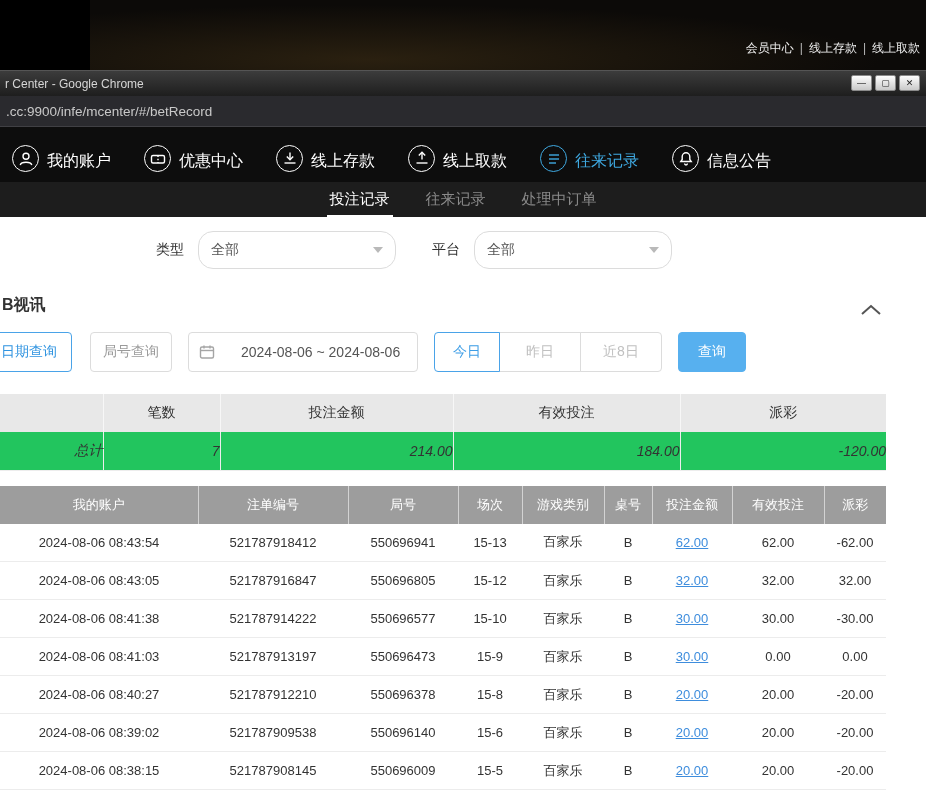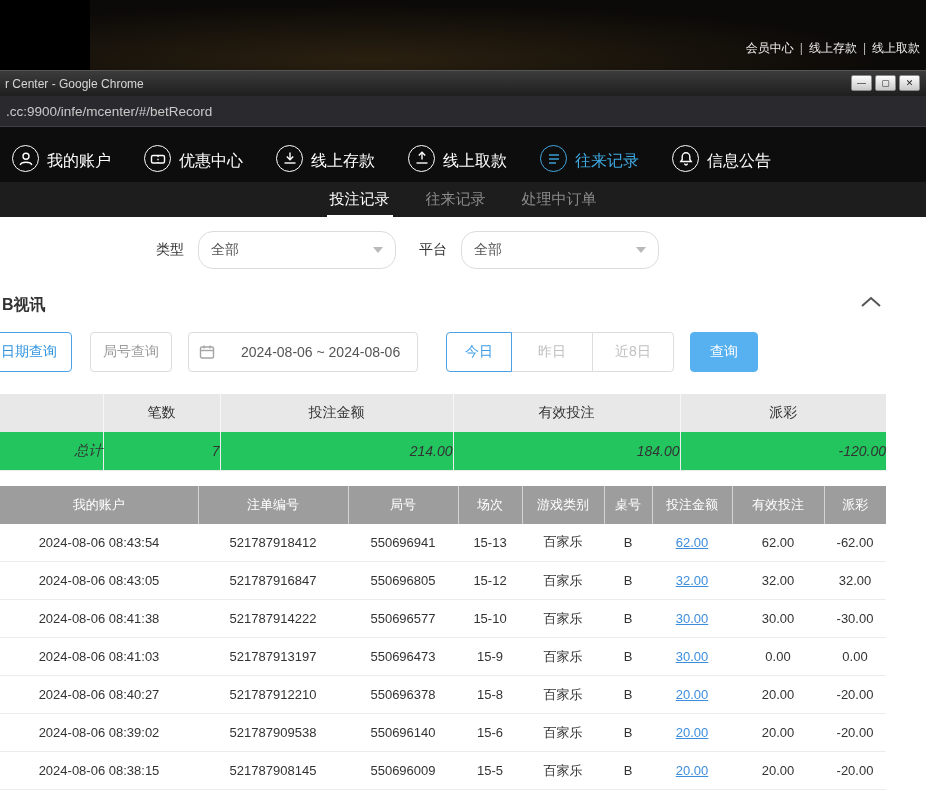--- a/index.html
+++ b/index.html
@@ -64,37 +64,37 @@
   
   .content { position:absolute; top:217px; left:0; right:0; bottom:0; background:#fff; }
 
   .filter-row { display:flex; align-items:center; margin:14px 0 0 156px; font-size:14px; color:#333; }
   .filter-label { margin-right:14px; }
   .select-box { width:198px; height:38px; border:1px solid #dcdcdc; border-radius:15px;
     display:flex; align-items:center; justify-content:space-between; padding:0 12px;
     color:#555; cursor:pointer; background:#fff; }
   .caret-down { width:0; height:0; border-left:5px solid transparent;
     border-right:5px solid transparent; border-top:6px solid #b9b9b9; }
-  .filter-gap { margin-left:23px; }
-
-  .section-head { display:flex; align-items:flex-start; justify-content:space-between;
+  .filter-gap { margin-left:36px; }
+
+  .section-head { display:flex; align-items:flex-end; justify-content:space-between;
     margin:26px 0 0 2px; padding-right:44px; }
   .section-title { font-size:16px; font-weight:bold; color:#333; }
   .collapse-ico { cursor:pointer; display:flex; }
   .collapse-ico svg { stroke:#555; fill:none; stroke-width:2; }
 
   .query-row { display:flex; align-items:center; margin-top:16px; height:40px; font-size:14px; }
   .btn { height:40px; border-radius:4px; display:flex; align-items:center; justify-content:center;
     cursor:pointer; background:#fff; }
   .btn-date-query { margin-left:-14px; width:86px; border:1px solid #4aa3e8; color:#2f93e0; }
   .btn-round-query { margin-left:18px; width:82px; border:1px solid #dcdcdc; color:#9a9a9a; }
   .date-box { margin-left:16px; width:230px; height:40px; border:1px solid #dcdcdc; border-radius:4px;
     display:flex; align-items:center; gap:26px; padding:0 10px; color:#555; cursor:pointer; }
   .date-box svg { stroke:#a5a5a5; fill:none; stroke-width:1.4; }
-  .seg { display:flex; margin-left:28px; }
+  .seg { display:flex; margin-left:16px; }
   .seg-btn { height:40px; border:1px solid #dcdcdc; background:#fff; color:#c0c0c0;
     display:flex; align-items:center; justify-content:center; cursor:pointer; margin-left:-1px; }
   .seg-btn:first-child { margin-left:0; border-radius:4px 0 0 4px; }
   .seg-btn:last-child { border-radius:0 4px 4px 0; }
   .seg-btn.active { border-color:#4aa3e8; color:#3c9de6; position:relative; z-index:2; }
   .seg-today { width:66px; } .seg-yest { width:82px; } .seg-last8 { width:82px; }
   .btn-search { margin-left:16px; width:68px; background:#57b0ef; color:#fff; border:1px solid #57b0ef; }
 
   
   table { border-collapse:collapse; table-layout:fixed; }

